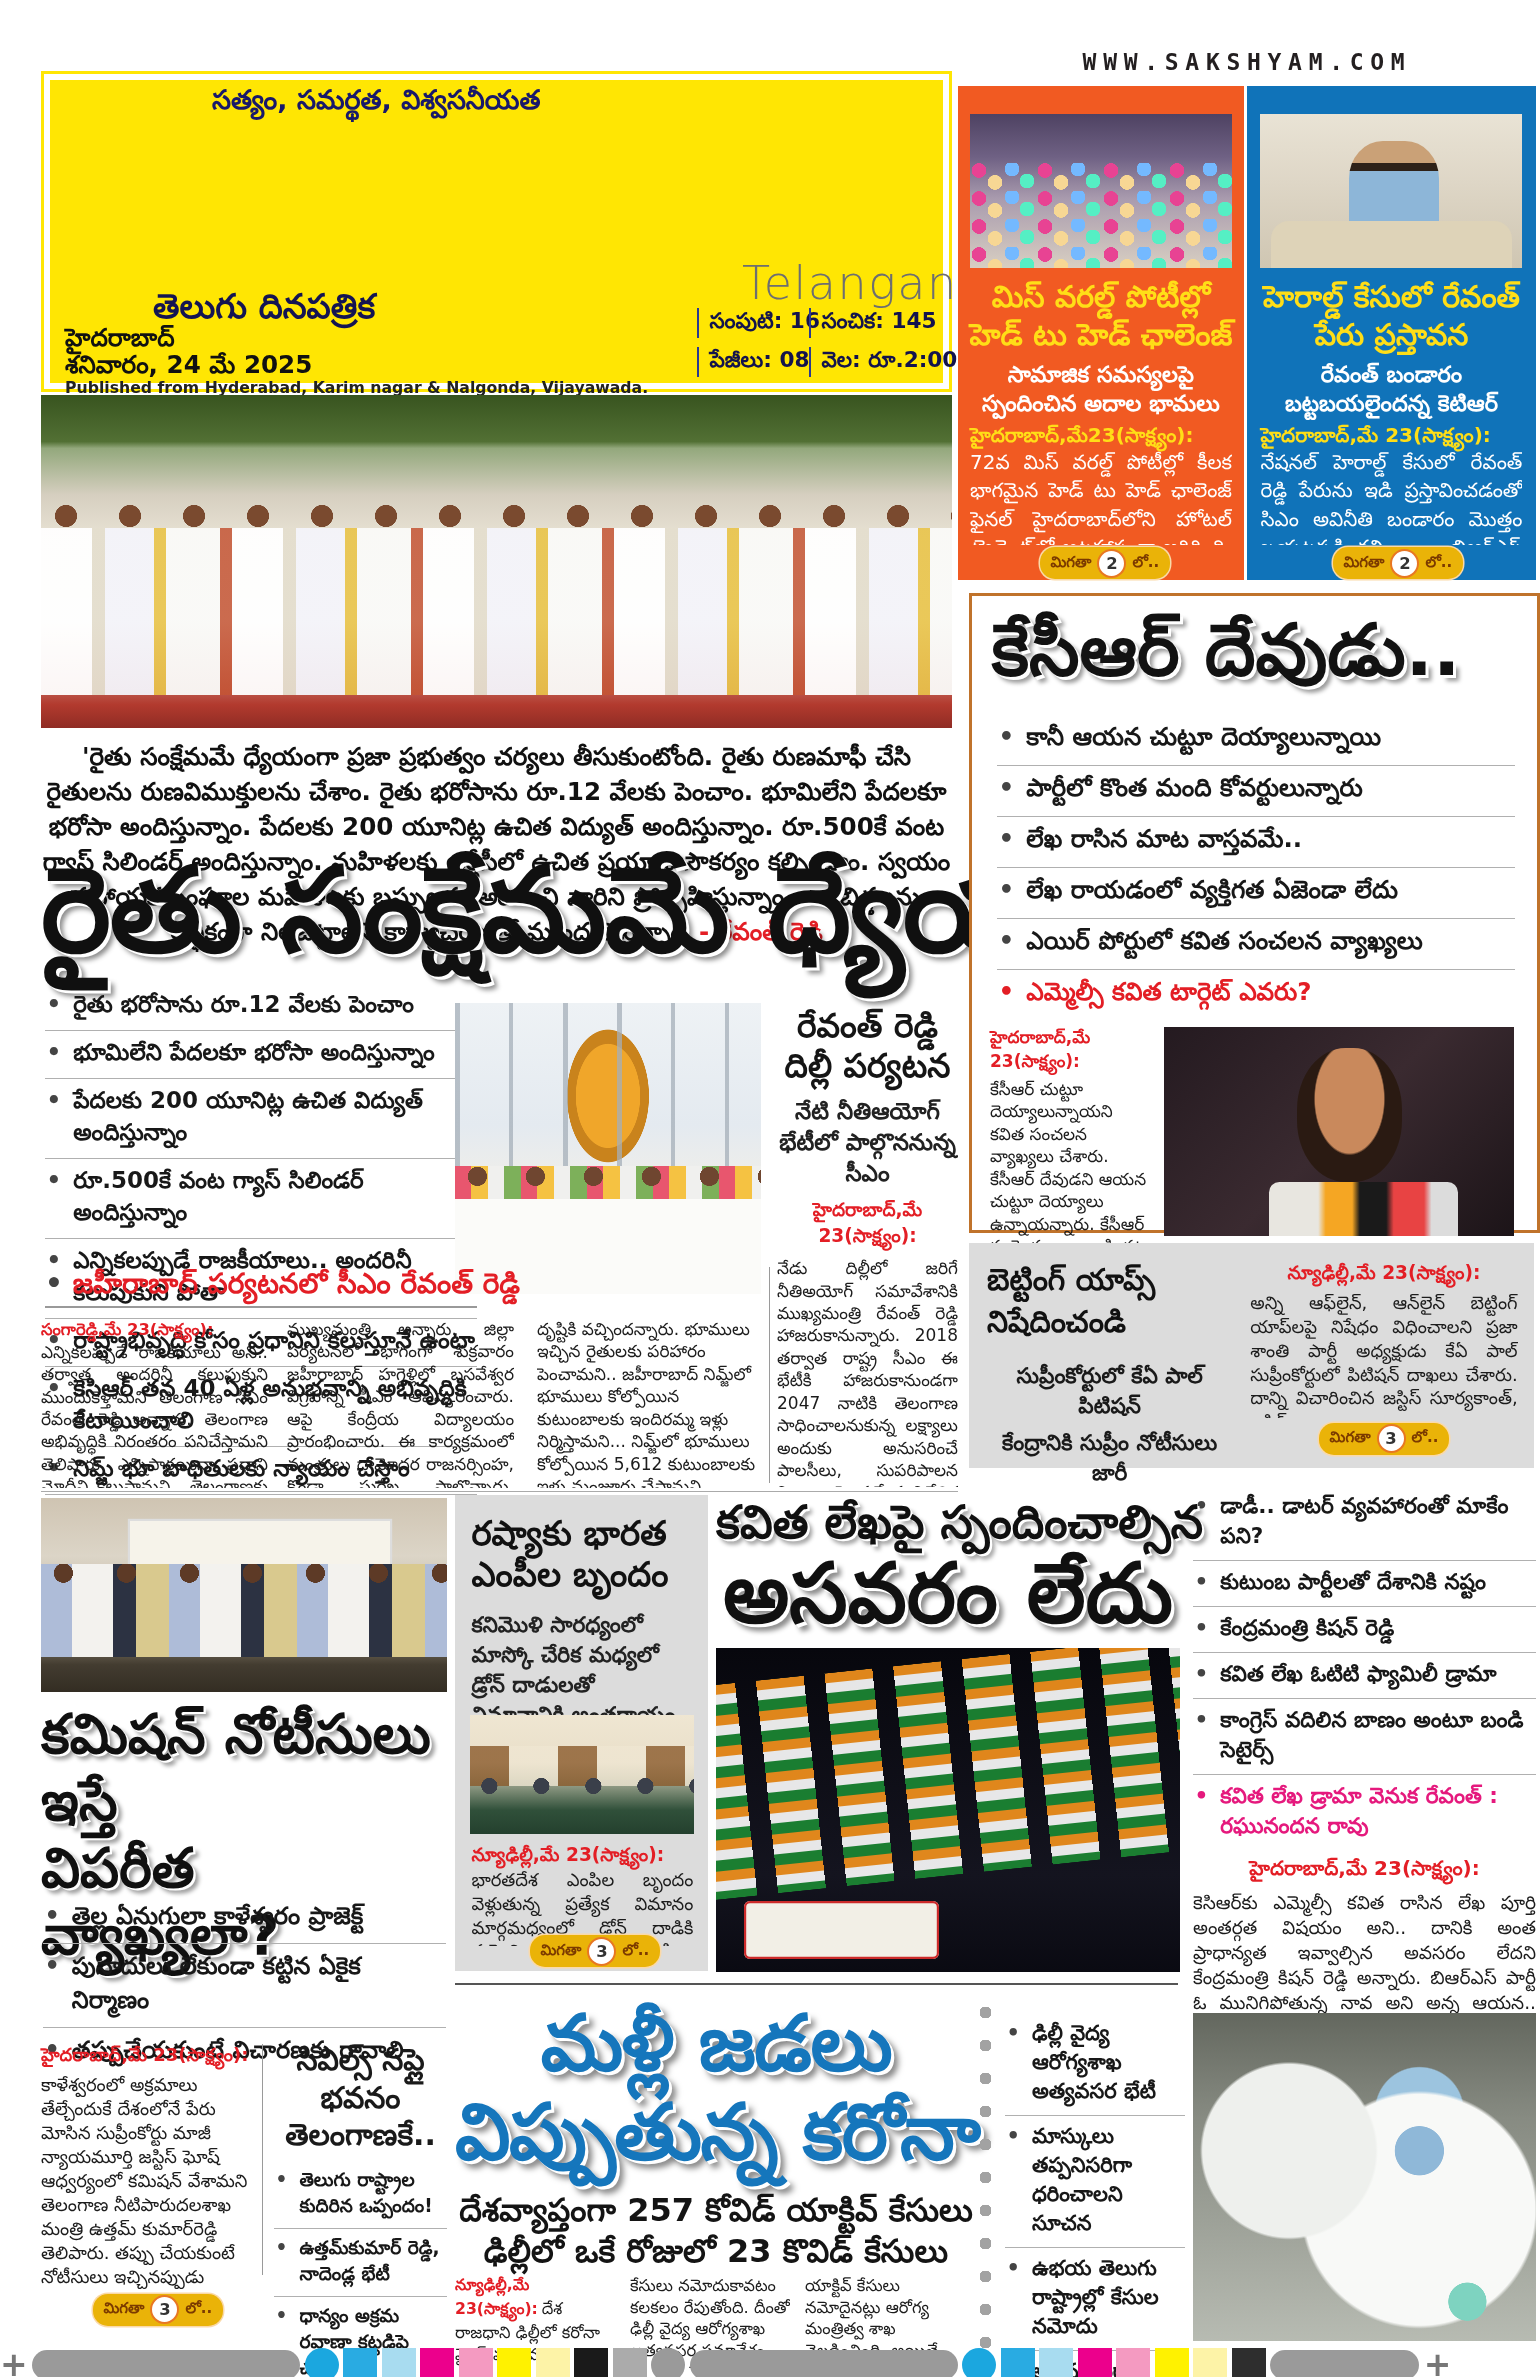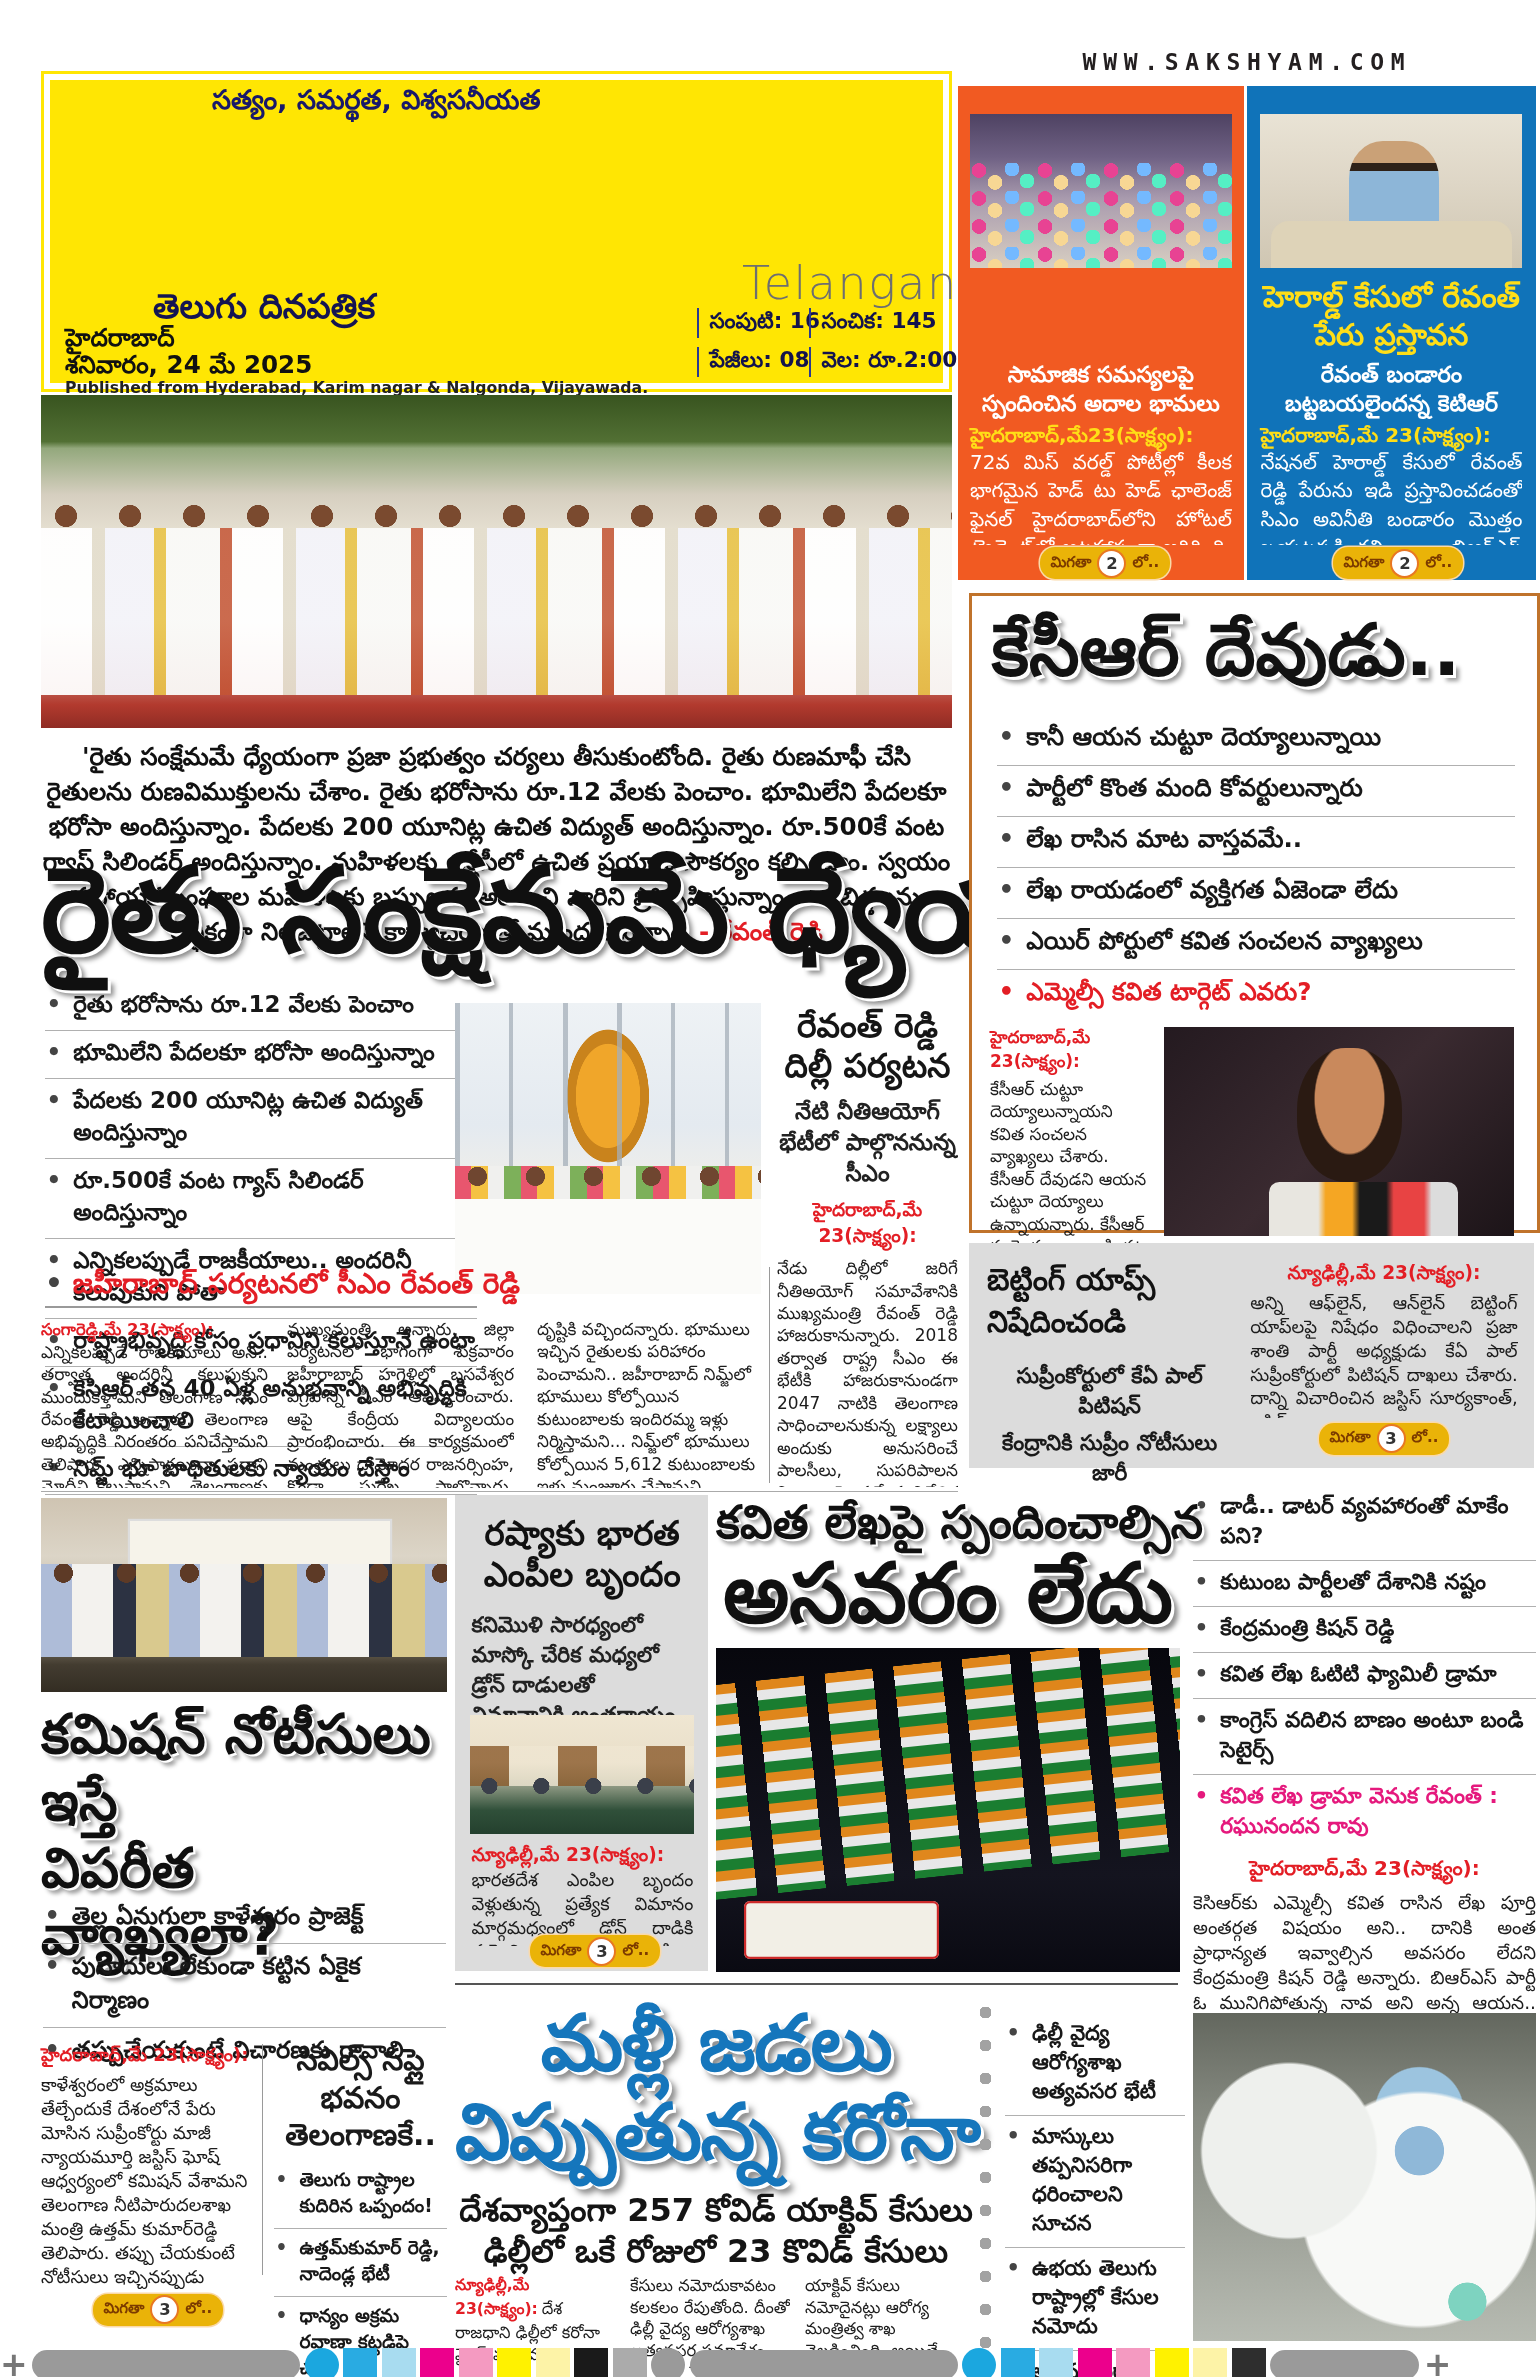--- a/index.html
+++ b/index.html
@@ -151,20 +151,21 @@
     <div class="cell">సంచిక: 145</div>
     <div class="cell">పేజీలు: 08</div>
     <div class="cell">వెల: రూ.2:00</div>
   </div>
 </div>
 
 <div class="abs website ctr" style="left:958px;top:49px;width:578px;">WWW.SAKSHYAM.COM</div>
 
 <div class="abs obox" style="left:958px;top:86px;width:286px;height:494px;">
   <div class="photo ph-missworld" style="left:12px;top:27.6px;width:262px;height:154px;"></div>
+  <div class="abs boxttl ctr" style="left:9px;top:192px;width:268px;">మిస్ వరల్డ్ పోటీల్లో హెడ్ టు హెడ్ ఛాలెంజ్</div>
   <div class="abs boxsub ctr" style="left:10.4px;top:274px;width:265px;">సామాజిక సమస్యలపై స్పందించిన అదాల భామలు</div>
   <div class="abs boxdl" style="left:12px;top:337px;width:262px;">హైదరాబాద్,మే23(సాక్ష్యం):</div>
   <div class="abs boxbody jc" style="left:12px;top:362px;width:262px;height:97px;overflow:hidden;">72వ మిస్ వరల్డ్ పోటీల్లో కీలక భాగమైన హెడ్ టు హెడ్ ఛాలెంజ్ ఫైనల్ హైదరాబాద్‌లోని హోటల్ ట్రైడెంట్‌లో అట్టహాసంగా జరిగింది. ఆఫ్రికా, ఆసియా, ఓషియానియా, అమెరికా, కరేబియన్ నుంచి ఐదుగురు చొప్పున మొత్తం ఇరవై మంది అందగత్తెలు సామాజిక సమస్యలపై తమదైన శైలిలో స్పందించారు. తమ వాక్చాతుర్యంతో అందరినీ</div>
   <div class="abs" style="left:82px;top:461px;">
     <span class="badge">
         <span>మిగతా</span>
         <span class="b-num">2</span>
         <span>లో..</span>
       </span>
   </div>
@@ -340,21 +341,21 @@
         <span>లో..</span>
       </span>
   </div>
 </div>
 
 <div class="abs kav-h1 ctr" style="left:716px;top:1495px;width:464px;">కవిత లేఖపై స్పందించాల్సిన</div>
 <div class="abs kav-h2 ctr" style="left:716px;top:1545px;width:464px;">అసవరం లేదు</div>
 <div class="photo ph-flags" style="left:716px;top:1648px;width:464px;height:324px;"></div>
 
 <div class="abs graybox" style="left:455px;top:1495px;width:253px;height:476px;">
-  <div class="gb-ttl" style="margin:18px 15px 0 16.4px;text-align:center;">రష్యాకు భారత ఎంపీల బృందం</div>
+  <div class="gb-ttl" style="margin:18px 15px 0 16.4px;">రష్యాకు భారత ఎంపీల బృందం</div>
   <div class="gb-sub" style="margin:15px 15px 0 16.4px;">కనిమొళి సారధ్యంలో మాస్కో చేరిక మధ్యలో డ్రోన్ దాడులతో విమానానికి అంతరాయం</div>
   <div class="photo ph-russia" style="left:15px;top:220px;width:224px;height:119px;"></div>
   <div class="abs dl" style="left:16.4px;top:349px;font-size:18.6px;">న్యూఢిల్లీ,మే 23(సాక్ష్యం):</div>
   <div class="abs body-txt jc" style="left:16.4px;top:373px;width:222px;height:78px;overflow:hidden;font-size:18px;">భారతదేశ ఎంపిల బృందం వెళ్లుతున్న ప్రత్యేక విమానం మార్గమధ్యంలో డ్రోన్ దాడికి గురైంది. పహల్గాం ఉగ్రదాడి , ఇందుకు ప్రతిగా భారత్ ఆపరేషన్ సిందూర తరువాత</div>
   <div class="abs" style="left:75px;top:440px;">
     <span class="badge">
         <span>మిగతా</span>
         <span class="b-num">3</span>
         <span>లో..</span>
       </span>

